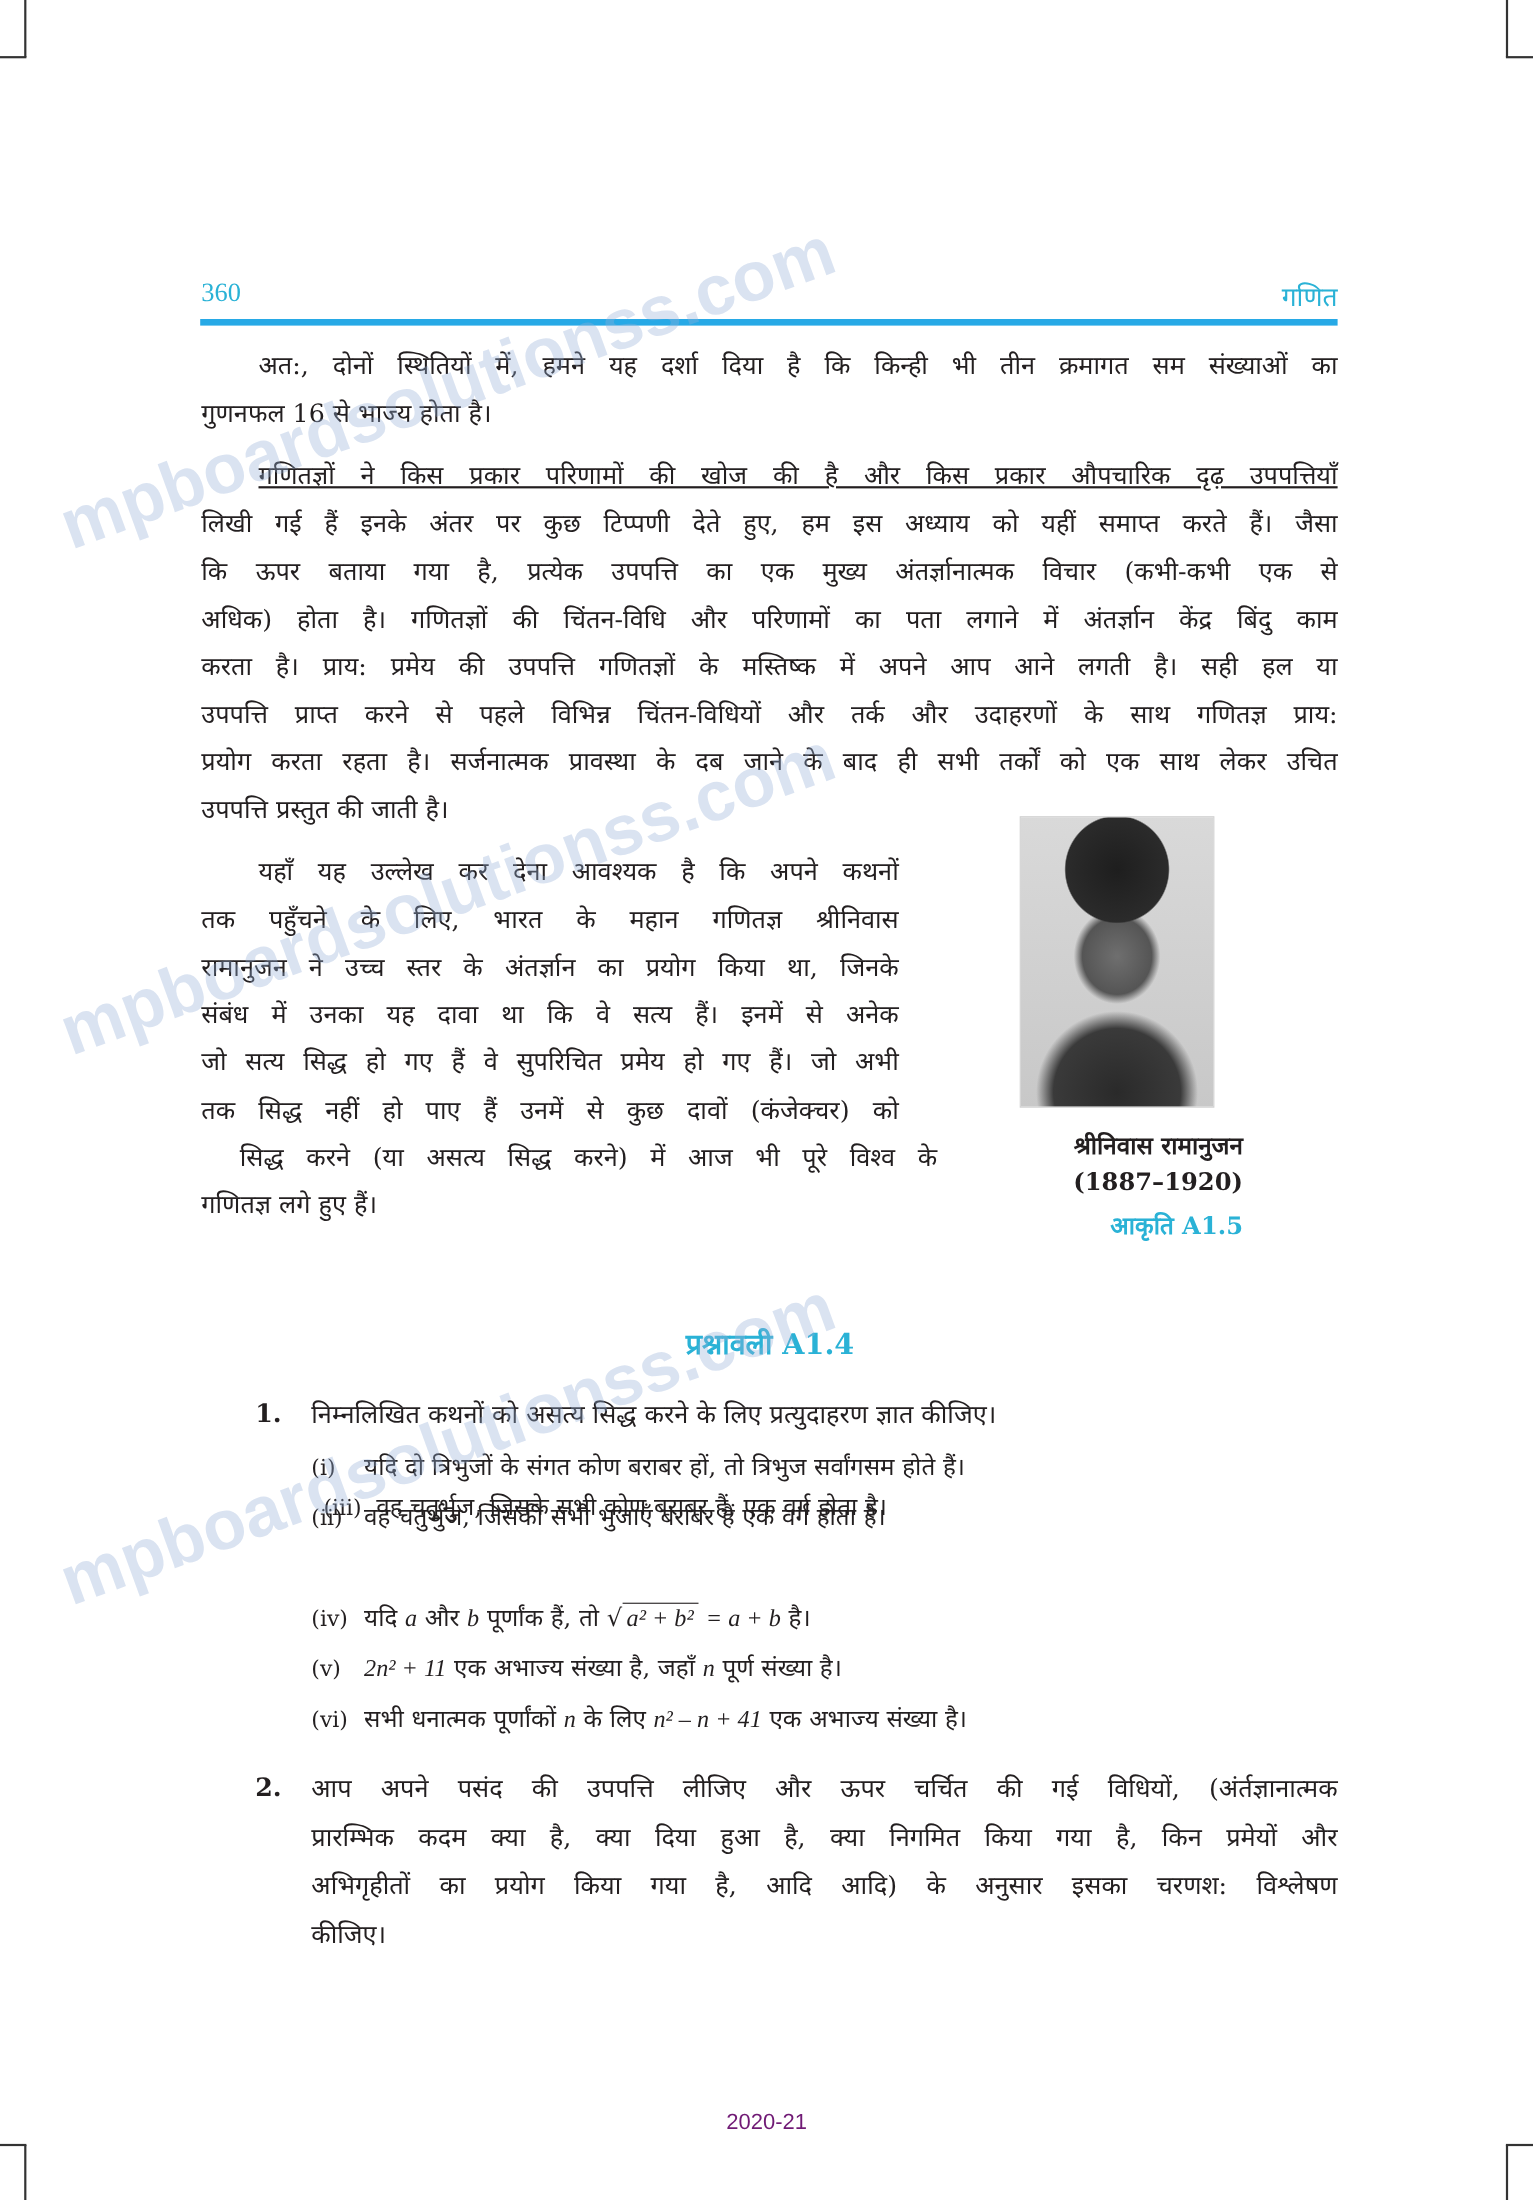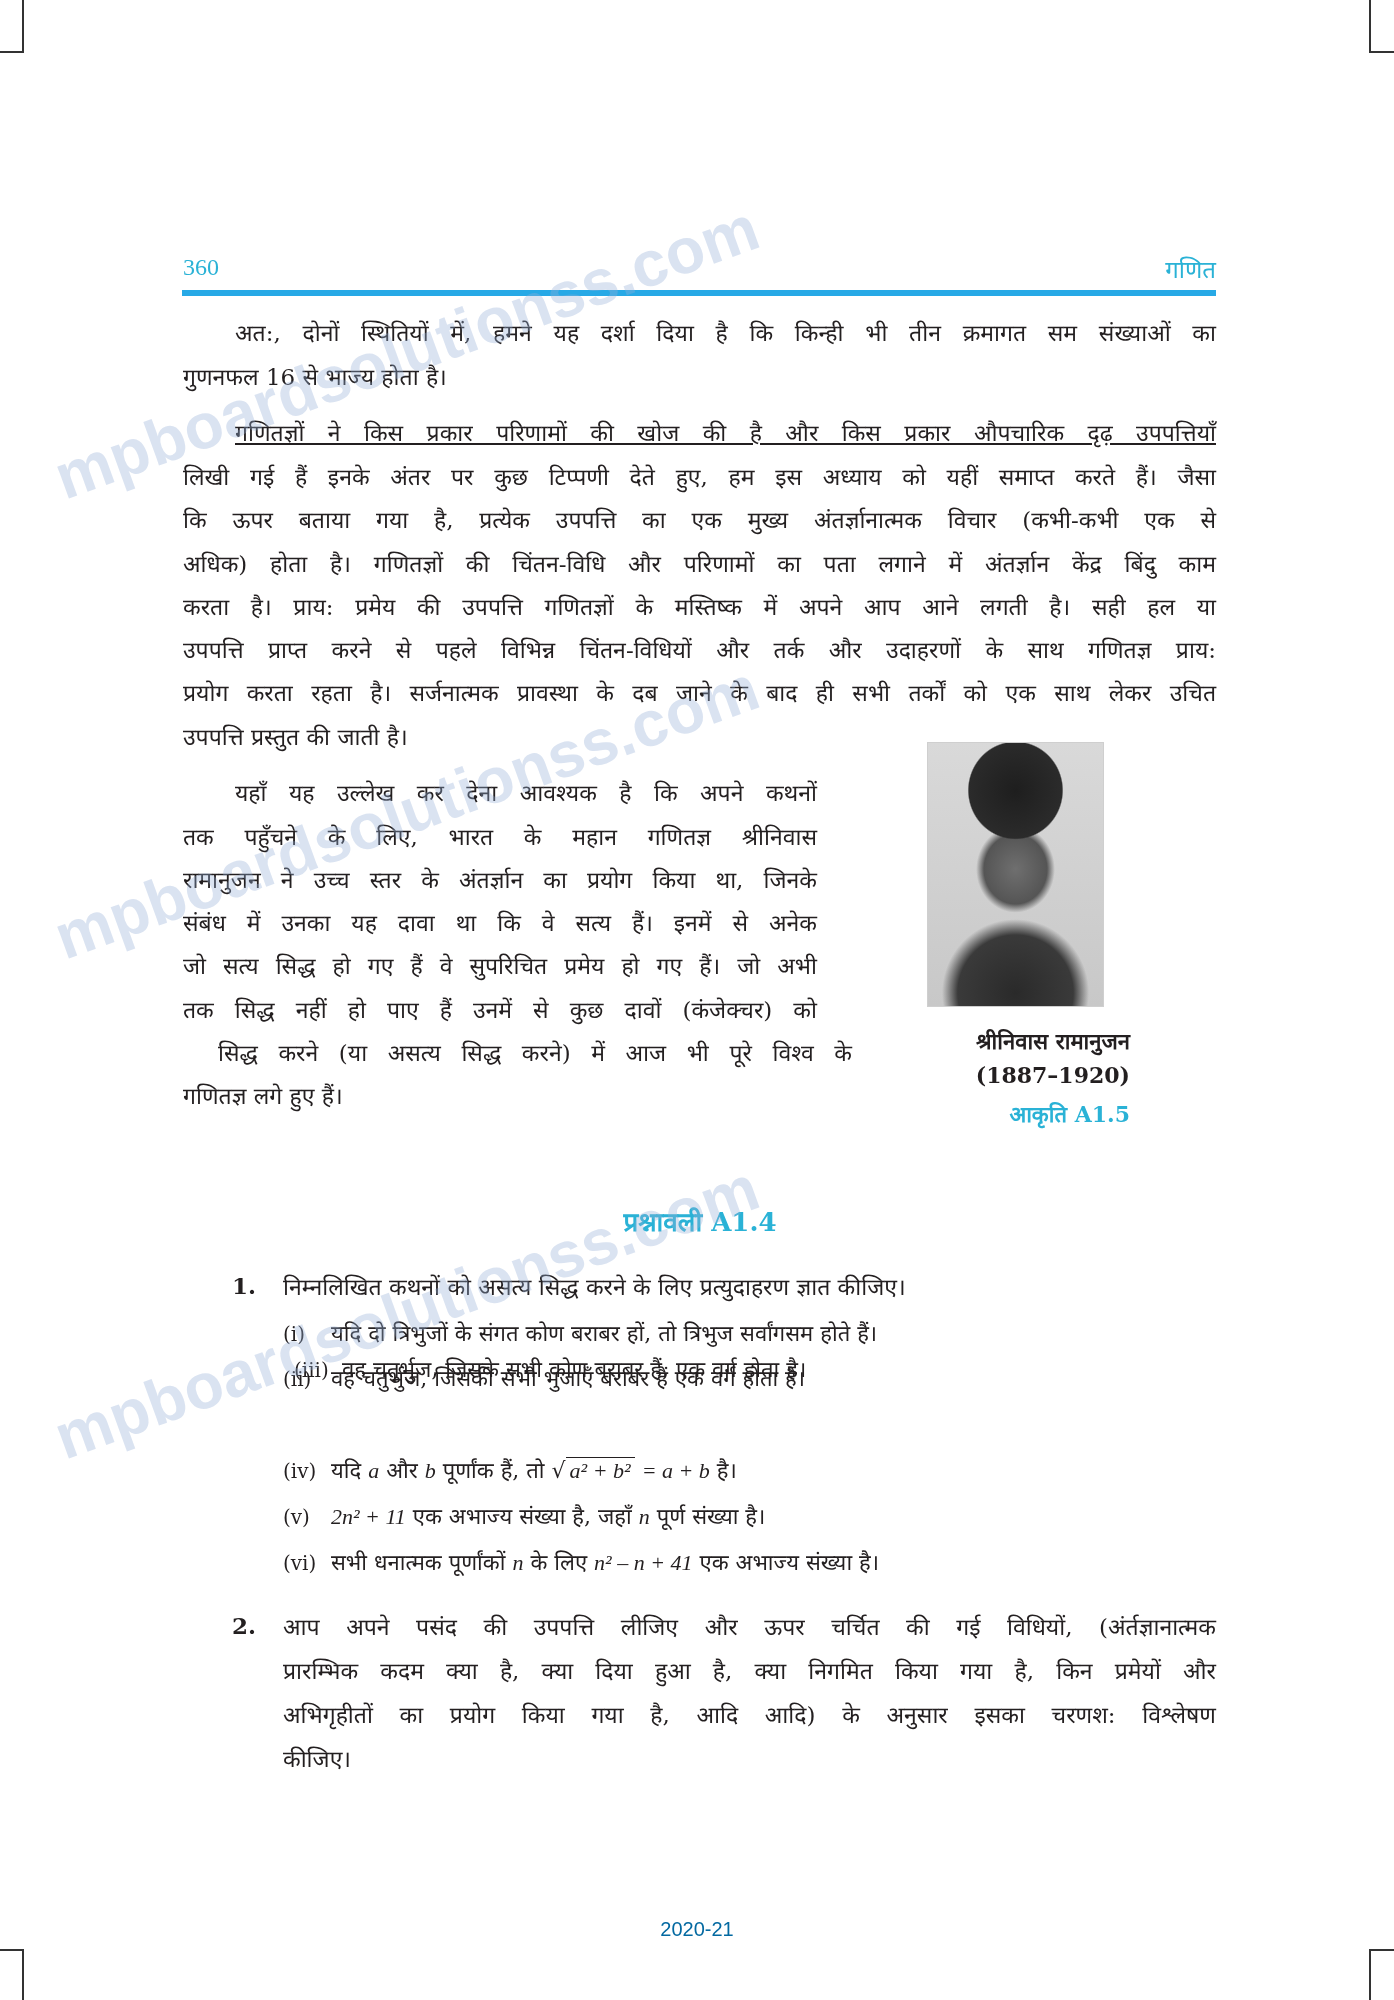--- a/index.html
+++ b/index.html
@@ -25,21 +25,21 @@
   .cap { position:absolute; left:900px; width:230px; text-align:right; font-weight:bold; font-size:22px; }
   .cap-blue { color:#2ab2d6; }
   .ex-head { position:absolute; left:560px; width:280px; top:1203px; text-align:center;
              font-size:26px; font-weight:bold; color:#2ab2d6; }
   .qnum { position:absolute; left:232px; font-size:23px; font-weight:bold; }
   .sub { position:absolute; left:283px; font-size:22px; white-space:nowrap; }
   .sublabel { display:inline-block; width:48px; font-size:20px; }
   .math { font-style:italic; font-family:"Liberation Serif", serif; }
   .sqrt { display:inline-block; border-top:1.5px solid #231f20; padding:0 4px; margin-left:0; }
   .footer { position:absolute; left:0; width:1394px; top:1918px; text-align:center;
-            font-family:"Liberation Sans", sans-serif; font-size:20px; color:#0369a1; }
+            font-family:"Liberation Sans", sans-serif; font-size:20px; color:#701a75; }
   .wm { position:absolute; font-family:"Liberation Sans", sans-serif; font-weight:bold;
         color:rgba(150,175,215,0.35); font-size:64px; white-space:nowrap; transform-origin:left bottom; pointer-events:none; }
 </style>
 </head>
 <body>
 
 <div class="crop" style="left:22px;top:0;width:2px;height:52px;"></div>
 <div class="crop" style="left:0;top:51px;width:24px;height:2px;"></div>
 <div class="crop" style="left:1369px;top:0;width:2px;height:52px;"></div>
 <div class="crop" style="left:1369px;top:51px;width:25px;height:2px;"></div>

